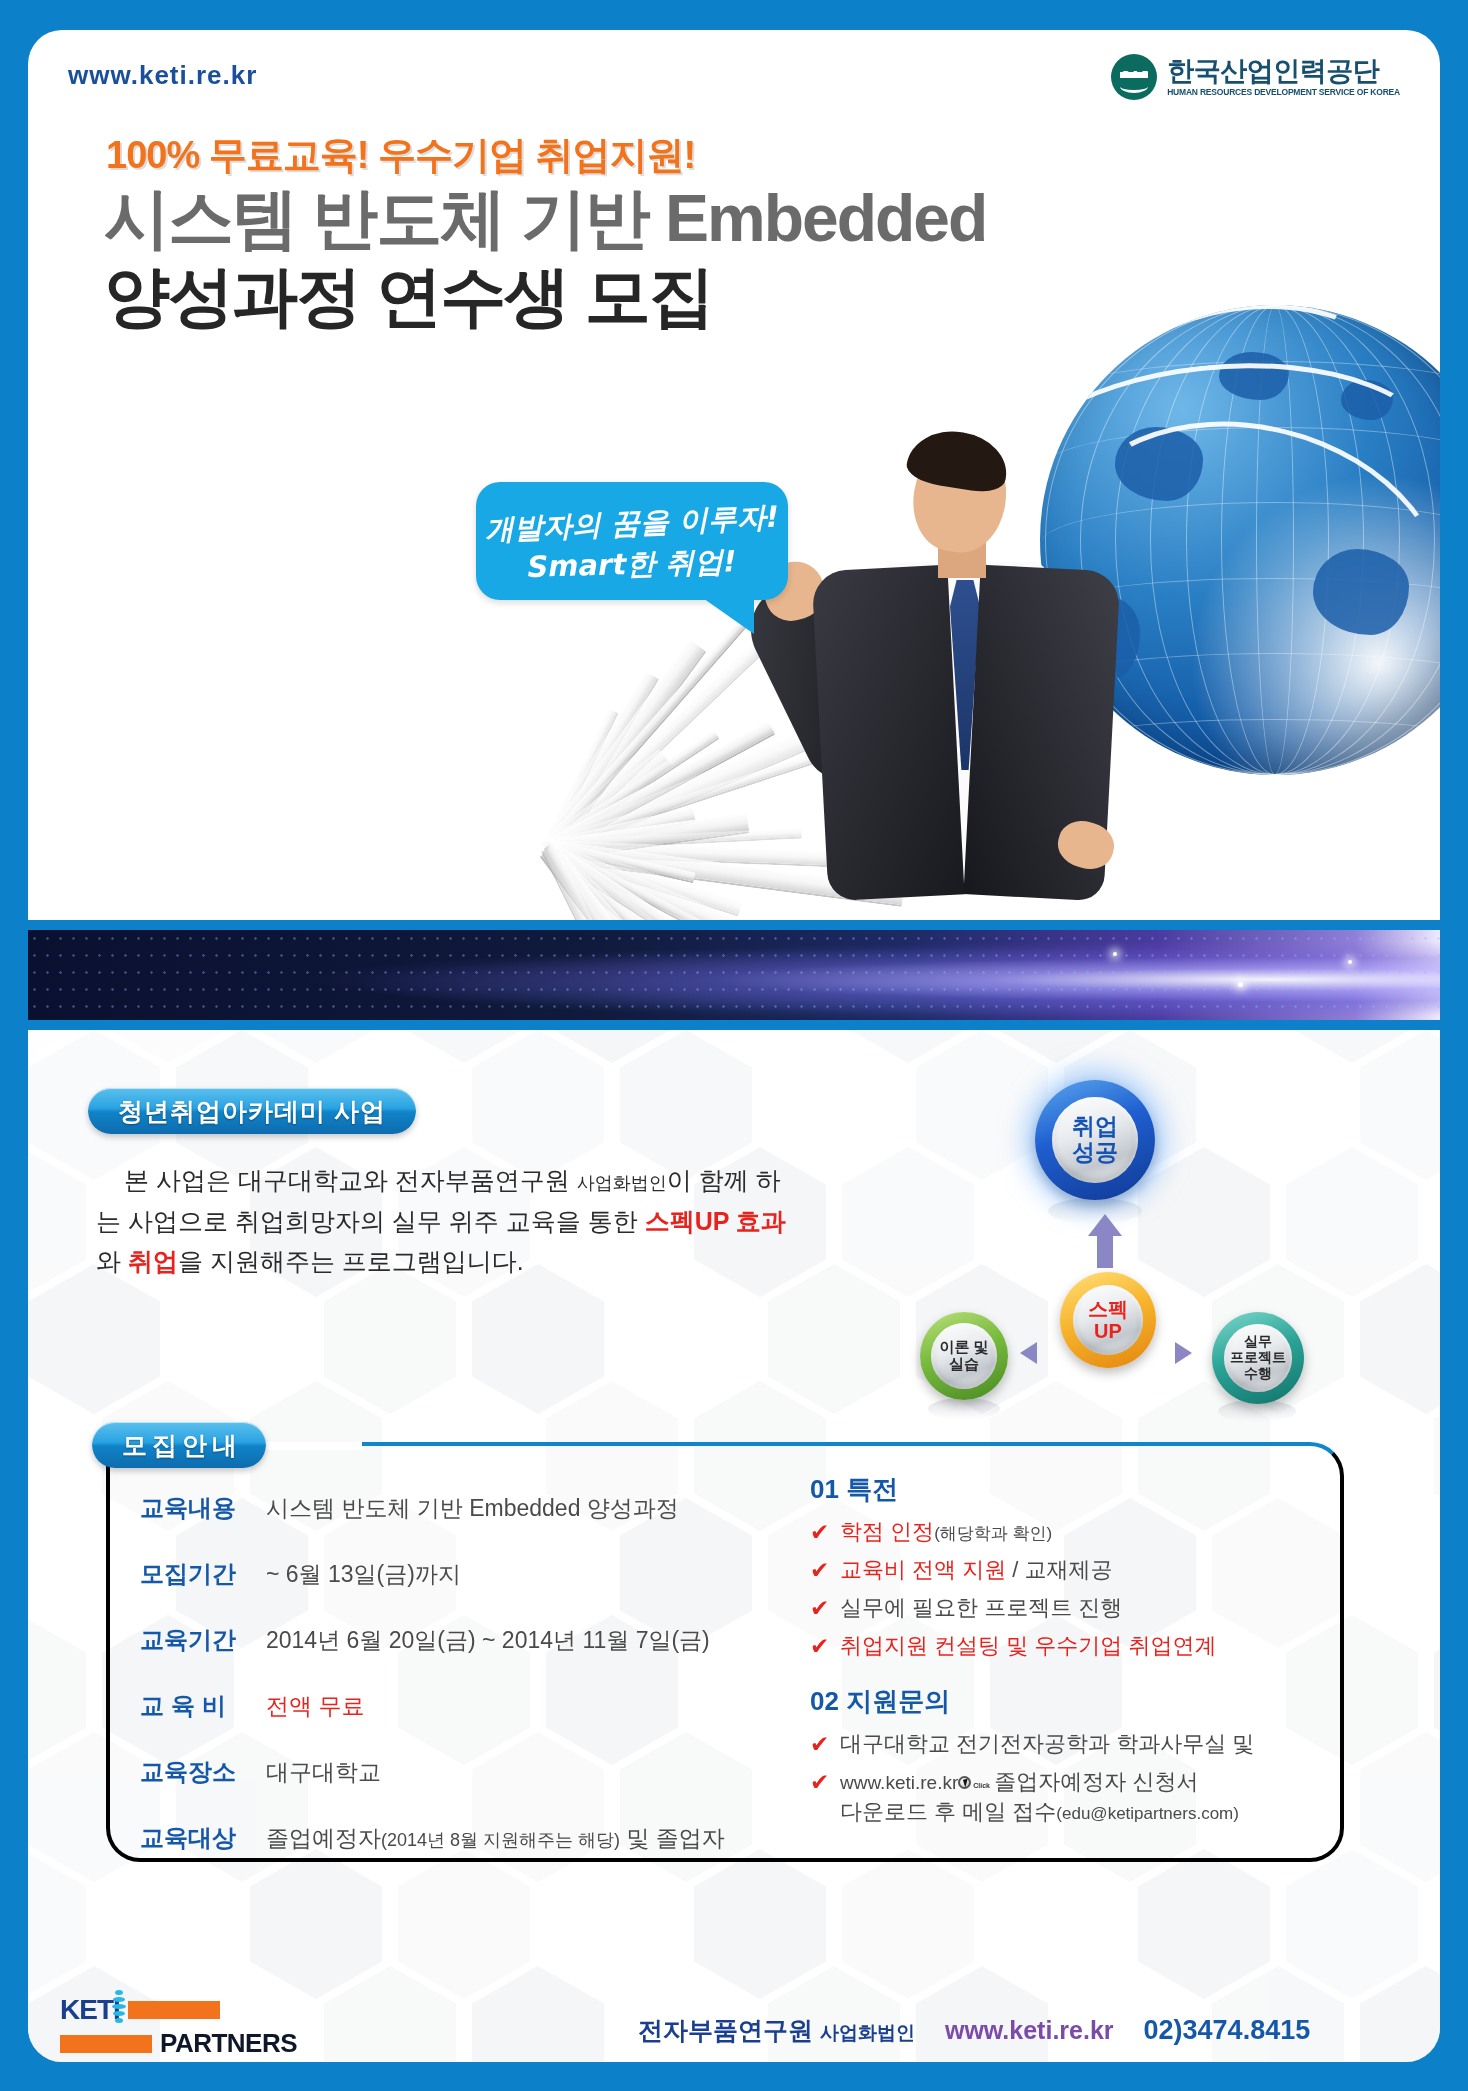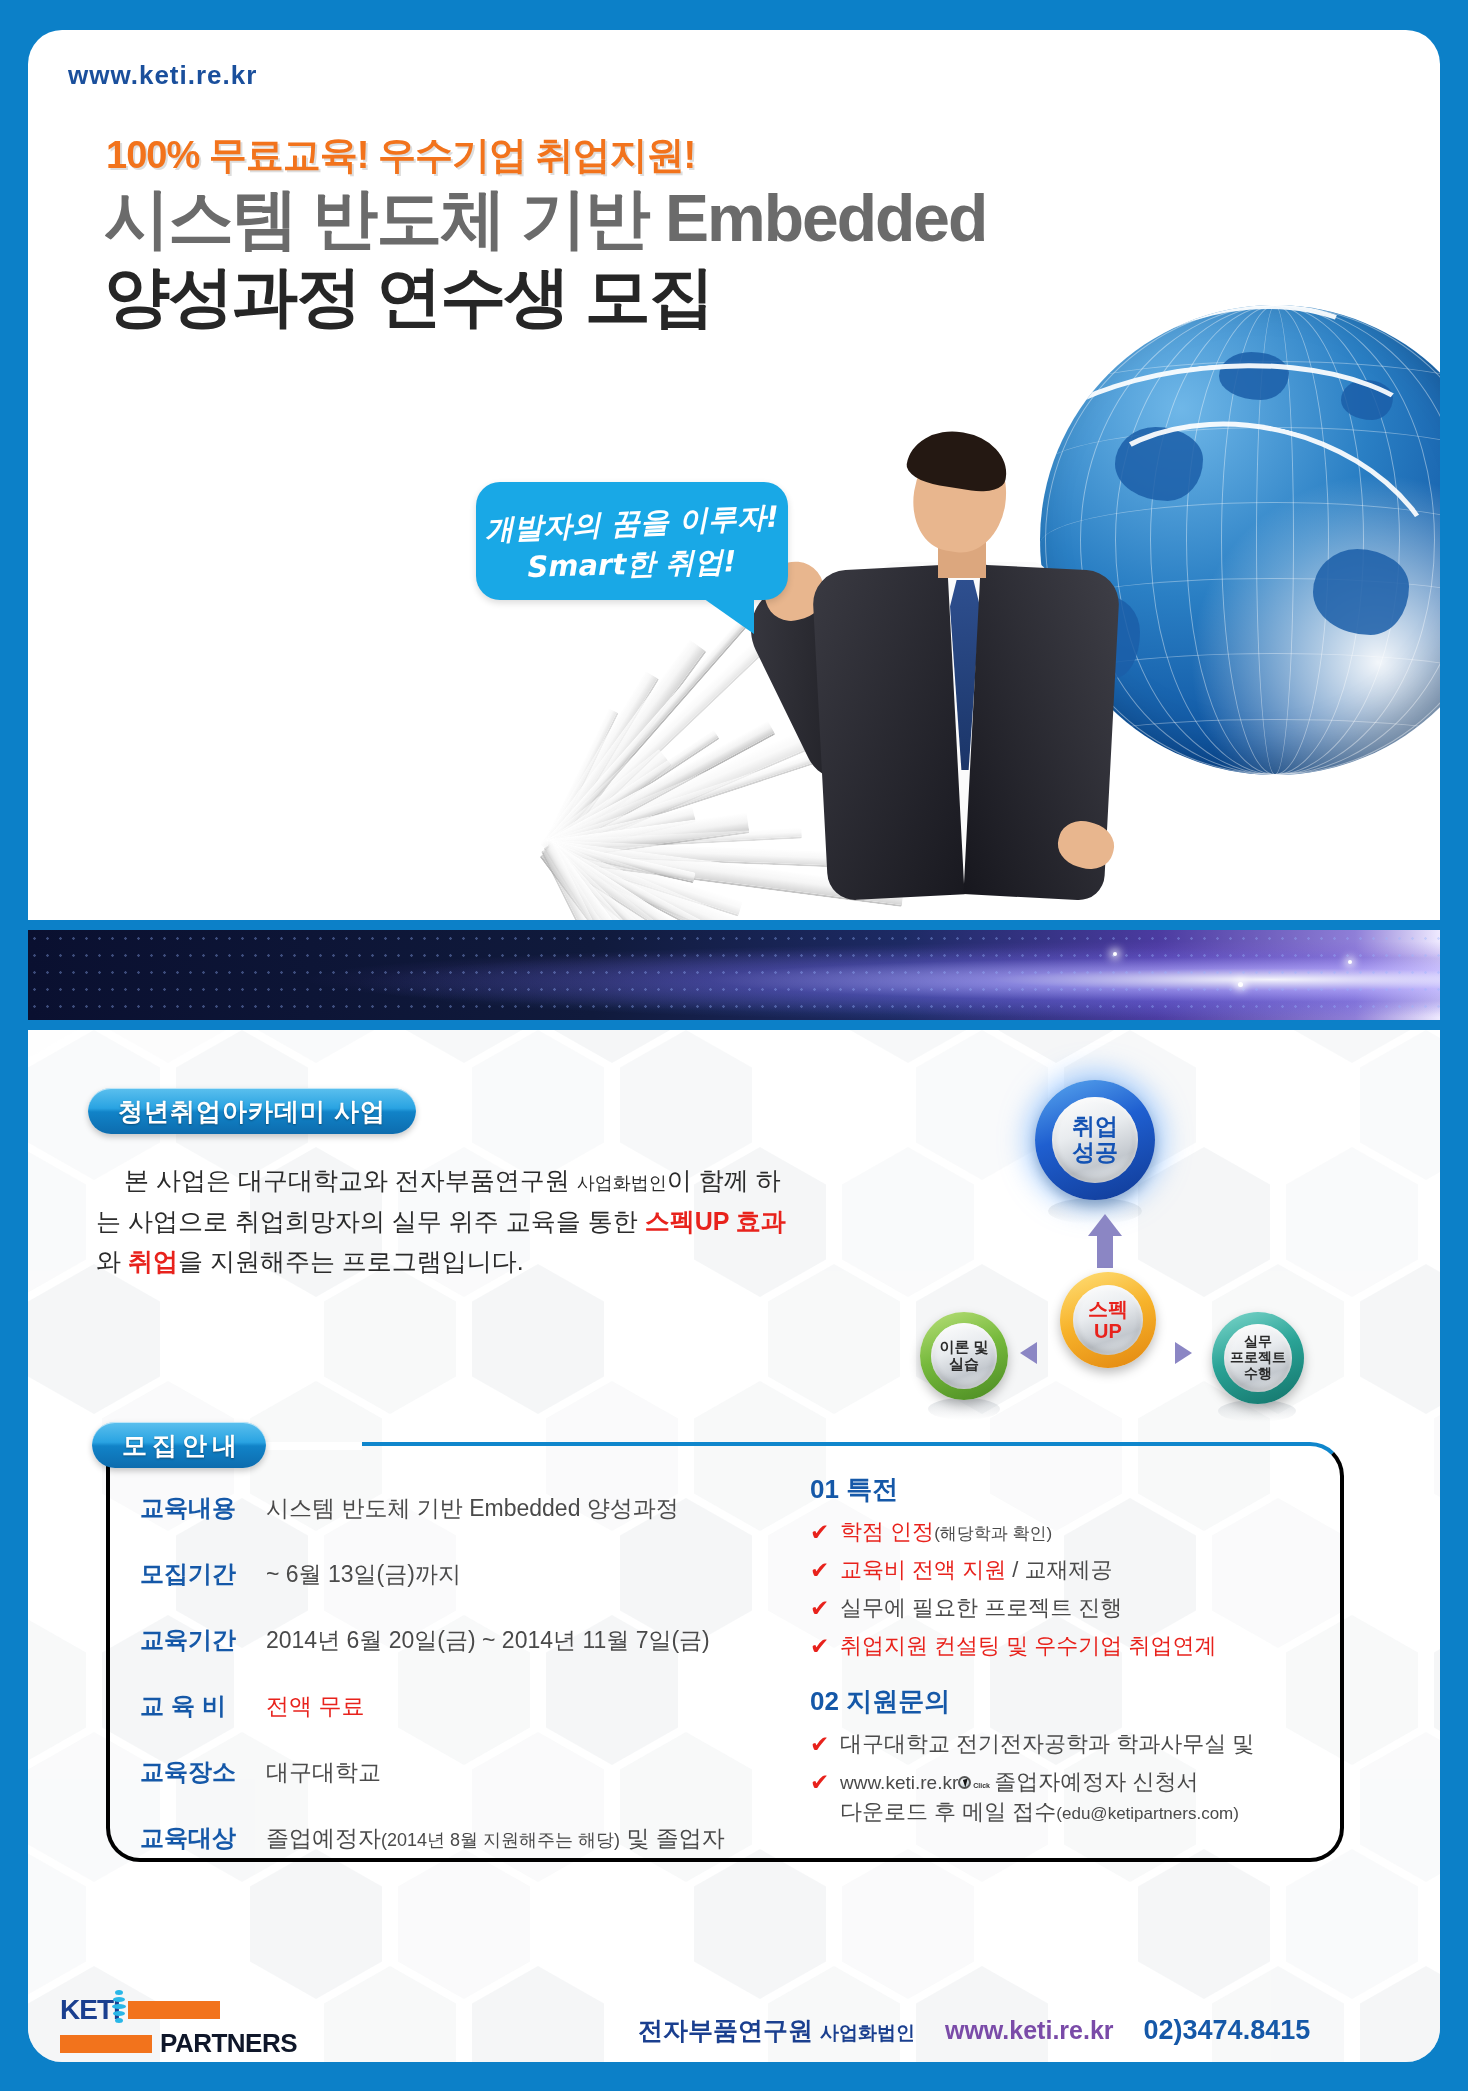--- a/index.html
+++ b/index.html
@@ -339,20 +339,27 @@
   .f-url { font-size: 25px; font-weight: bold; color: #7a4ba8; }
   .f-tel { font-size: 27px; font-weight: bold; color: #1558a8; }
 </style>
 </head>
 <body>
 
 <div class="hero">
 
   <div class="hero-url">www.keti.re.kr</div>
 
+  <div class="hrd-logo">
+    <div class="hrd-mark"></div>
+    <div class="hrd-txt">
+      <div class="hrd-kr">한국산업인력공단</div>
+      <div class="hrd-en">HUMAN RESOURCES DEVELOPMENT SERVICE OF KOREA</div>
+    </div>
+  </div>
 
   <div style="position:absolute;left:78px;top:100px;font-size:38px;font-weight:bold;color:#f2731c;letter-spacing:-1px;text-shadow:2px 2px 0 rgba(180,180,180,.45);">100% 무료교육! 우수기업 취업지원!</div>
   <div style="position:absolute;left:76px;top:144px;font-size:66px;font-weight:bold;color:#6b6b6b;letter-spacing:-2px;">시스템 반도체 기반 Embedded</div>
   <div style="position:absolute;left:76px;top:222px;font-size:66px;font-weight:bold;color:#262626;letter-spacing:-2px;">양성과정 연수생 모집</div>
 
   <div class="ribbons" id="ribbons">
       <div class="rib" style="transform: rotate(-64deg); width: 150px; height: 11px; opacity: 0.45;"></div>
       <div class="rib" style="transform: rotate(-58.9deg); width: 202px; height: 16px; opacity: 0.61;"></div>
       <div class="rib" style="transform: rotate(-53.8deg); width: 254px; height: 21px; opacity: 0.77;"></div>
       <div class="rib" style="transform: rotate(-48.7deg); width: 306px; height: 11px; opacity: 0.93;"></div>

